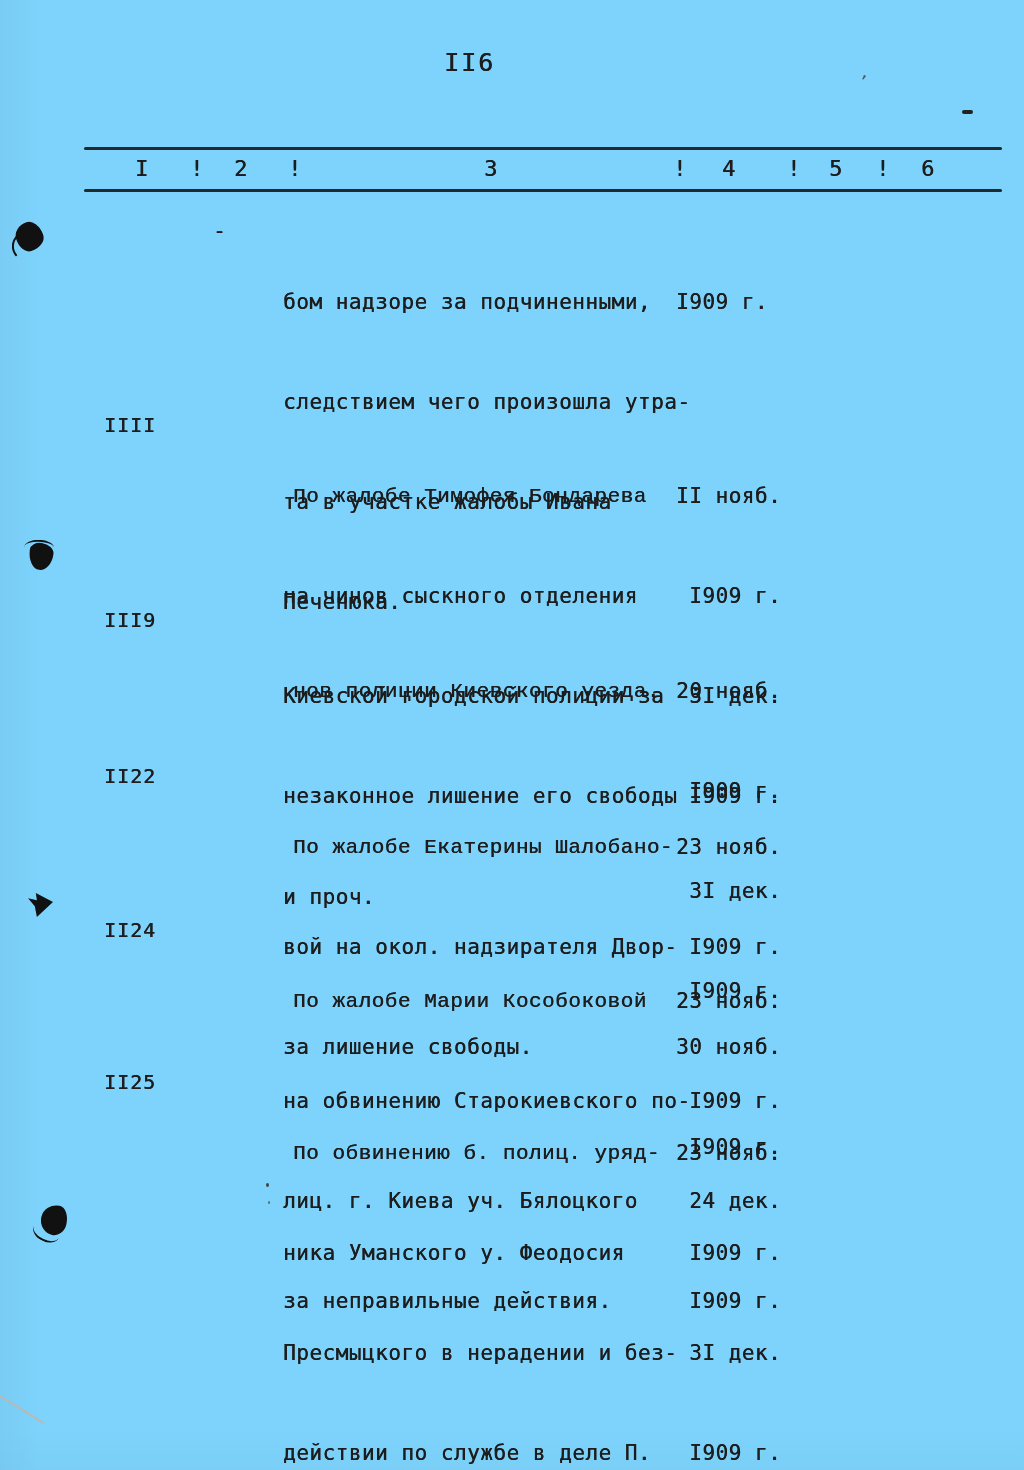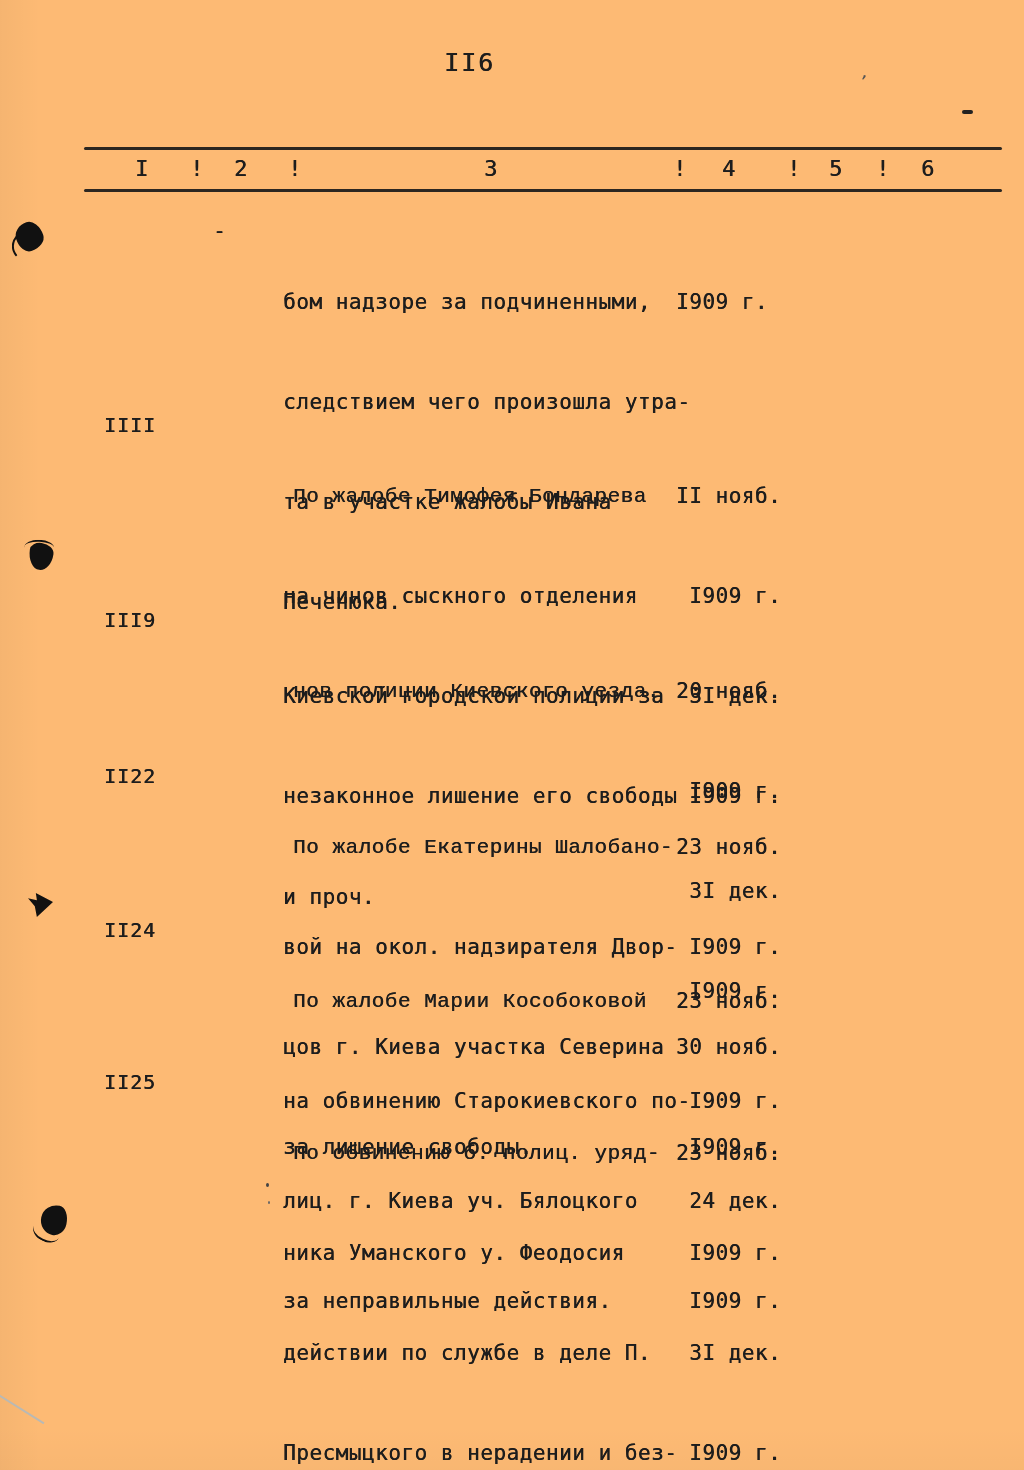--- a/index.html
+++ b/index.html
@@ -4,21 +4,21 @@
 <style>
   html, body {
     margin: 0; padding: 0;
     background: #e8e8e6;
   }
   .page {
     position: relative;
     width: 1024px;
     height: 1470px;
     margin: 0 auto;
-    background: #fdba74;
+    background: #7dd3fc;
     overflow: hidden;
     font-family: "DejaVu Sans Mono", "Liberation Mono", monospace;
     color: #1d1d1d;
   }
   
   .page::before {
     content: "";
     position: absolute; inset: 0;
     background:
       linear-gradient(90deg, rgba(0,0,0,0.03), rgba(0,0,0,0) 4%),
@@ -232,21 +232,20 @@
       <div>3I дек.</div>
       <div>I909 г.</div>
     </div>
   </div>
 
   <div class="row r3">
     <div class="entry-no">II22</div>
     <div class="desc typed indent-first">
       <div>По жалобе Екатерины Шалобано-</div>
       <div>вой на окол. надзирателя Двор-</div>
-      <div>цов г. Киева участка Северина</div>
       <div>за лишение свободы.</div>
     </div>
     <div class="dates typed">
       <div>23 нояб.</div>
       <div>I909 г.</div>
       <div>30 нояб.</div>
       <div>I909 г.</div>
     </div>
   </div>
 
@@ -264,22 +263,22 @@
       <div>24 дек.</div>
       <div>I909 г.</div>
     </div>
   </div>
 
   <div class="row r5">
     <div class="entry-no">II25</div>
     <div class="desc typed indent-first">
       <div>По обвинению б. полиц. уряд-</div>
       <div>ника Уманского у. Феодосия</div>
+      <div>Пресмыцкого в нерадении и без-</div>
       <div>действии по службе в деле П.</div>
-      <div>Пресмыцкого в нерадении и без-</div>
       
     </div>
     <div class="dates typed">
       <div>23 нояб.</div>
       <div>I909 г.</div>
       <div>3I дек.</div>
       <div>I909 г.</div>
     </div>
   </div>
 

